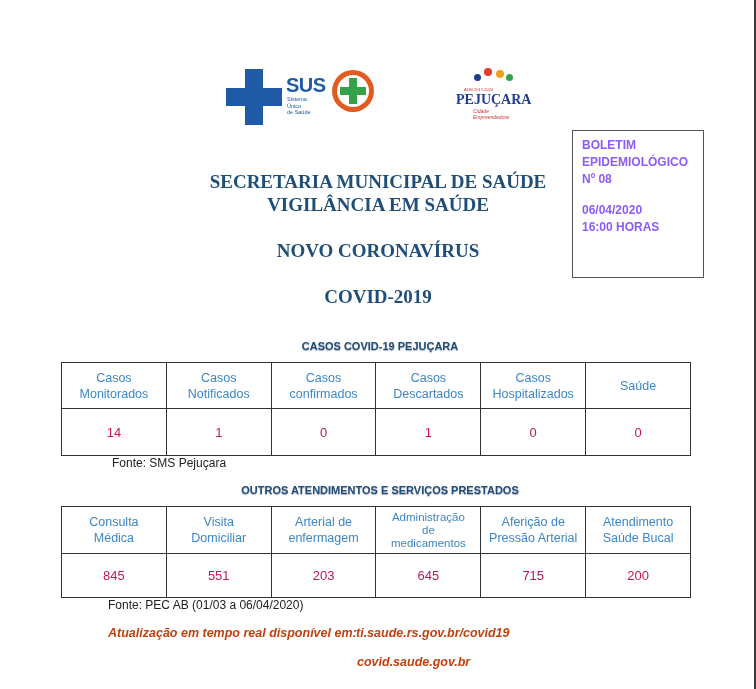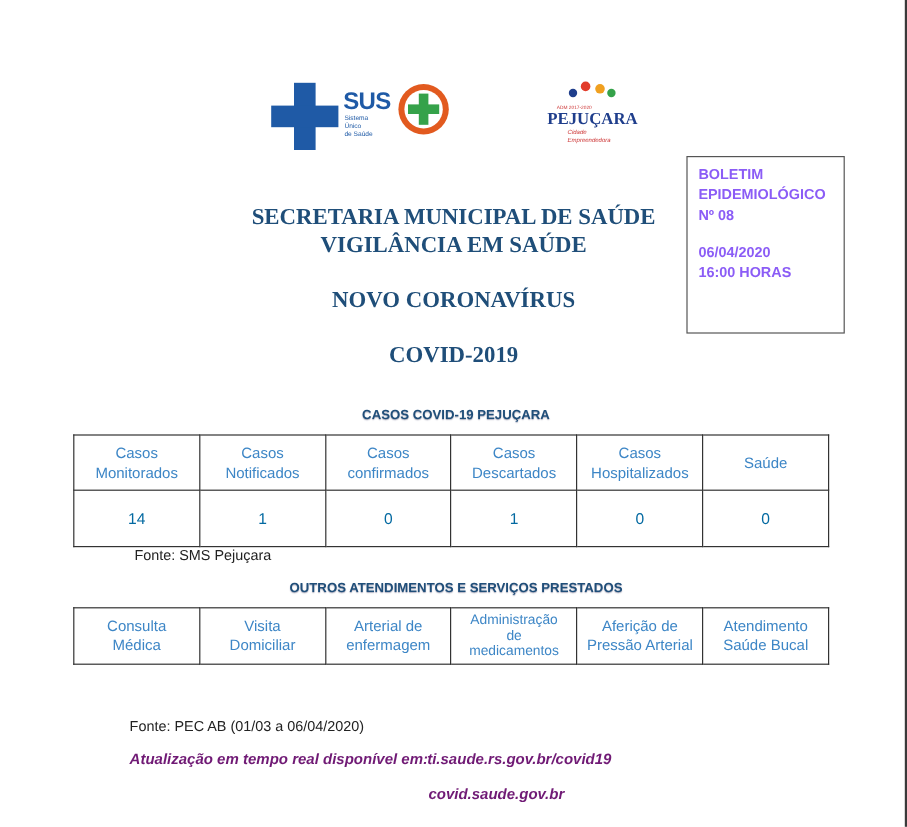--- a/index.html
+++ b/index.html
@@ -21,23 +21,23 @@
   .pej-word { position:absolute; left:230px; top:26px; font-family:"Liberation Serif", serif; font-size:14px; font-weight:bold; color:#1f3e8c;text-align:right; }
   .pej-small { position:absolute; left:238px; top:21px; font-size:4px; color:#c33; }
   .pej-tag { position:absolute; left:247px; top:42px; font-size:5px; font-style:italic; color:#c33; }
   .boletim { position:absolute; left:572px; top:130px; width:132px; height:148px; border:1.5px solid #555; box-sizing:border-box; padding:6px 0 0 9px; color:#8b5cf6; font-weight:bold; font-size:12px; line-height:17px; }
   .boletim .gap { height:14px; }
   .title { position:absolute; left:190px; width:376px; text-align:center; font-family:"Liberation Serif", serif; font-weight:bold; color:#1f4e79; font-size:19px; }
   .sec-title { position:absolute; left:60px; width:640px; text-align:center; font-weight:bold; color:#1f4e79; font-size:11px; text-shadow:0 1px 1px #aab; }
   table.grid { position:absolute; left:61px; width:630px; border-collapse:collapse; table-layout:fixed; }
   table.grid td { border:1px solid #333; text-align:center; padding:0; }
   table.grid tr.hd td { color:#3d86c6; font-size:12.5px; line-height:16px; }
-  table.grid tr.vl td { color:#0369a1; font-size:13px;margin-top:36px; }
+  table.grid tr.vl td { color:#be185d; font-size:13px;margin-top:36px; }
   .fonte { position:absolute; font-size:12px; color:#222; }
-  .red { position:absolute; color:#701a75; font-weight:bold; font-style:italic; font-size:12.5px; }
+  .red { position:absolute; color:#c2410c; font-weight:bold; font-style:italic; font-size:12.5px; }
 </style>
 </head>
 <body>
 
 <div class="edge"></div>
 
 <div class="logos">
   <div class="sus-cross">
       <div class="v"></div>
       <div class="h"></div>
@@ -141,19 +141,27 @@
         </td>
     <td>
           <div>Aferição de</div>
           <div>Pressão Arterial</div>
         </td>
     <td>
           <div>Atendimento</div>
           <div>Saúde Bucal</div>
         </td>
   </tr>
+  <tr class="vl" style="height:44px">
+    <td>845</td>
+    <td>551</td>
+    <td>203</td>
+    <td>645</td>
+    <td>715</td>
+    <td>200</td>
+  </tr>
 </tbody>
   </table>
 <div class="fonte" style="left:108px;top:598px">Fonte: PEC AB (01/03 a 06/04/2020)</div>
 
 <div class="red" style="left:108px;top:626px">Atualização em tempo real disponível em:</div>
 <div class="red" style="left:356px;top:626px">ti.saude.rs.gov.br/covid19</div>
 <div class="red" style="left:357px;top:655px">covid.saude.gov.br</div>
 
 </body></html>

